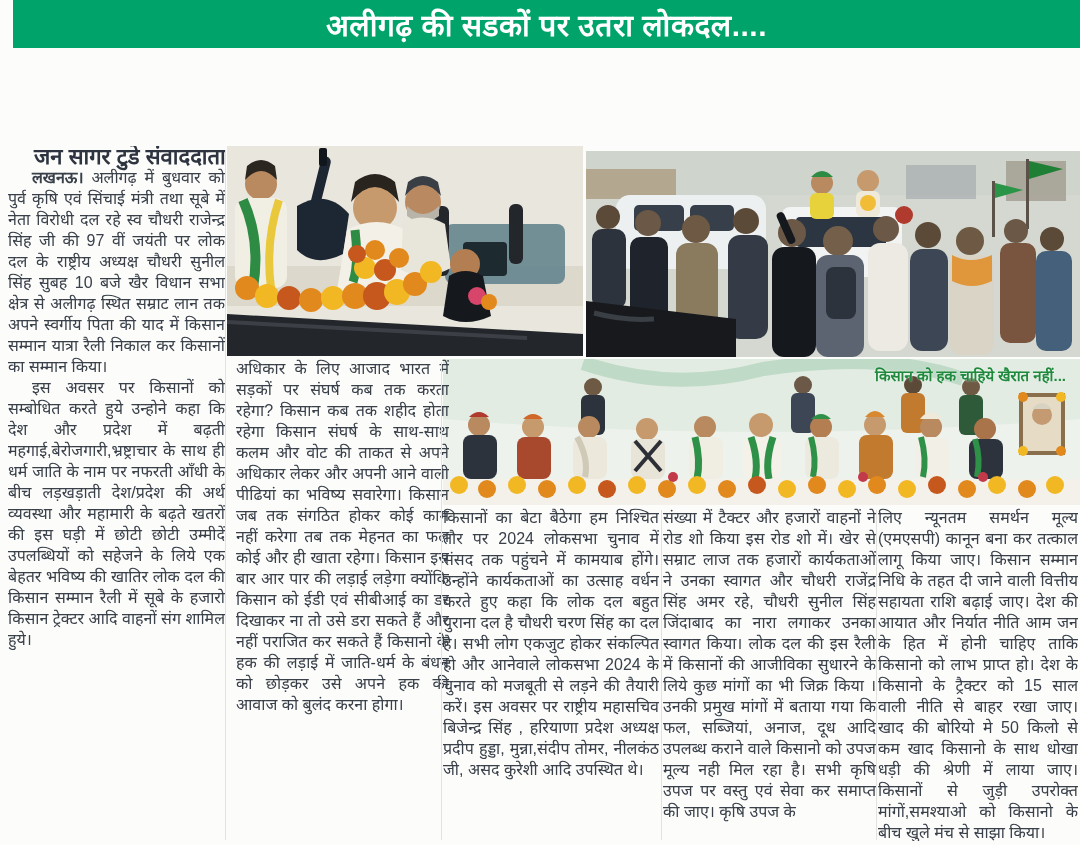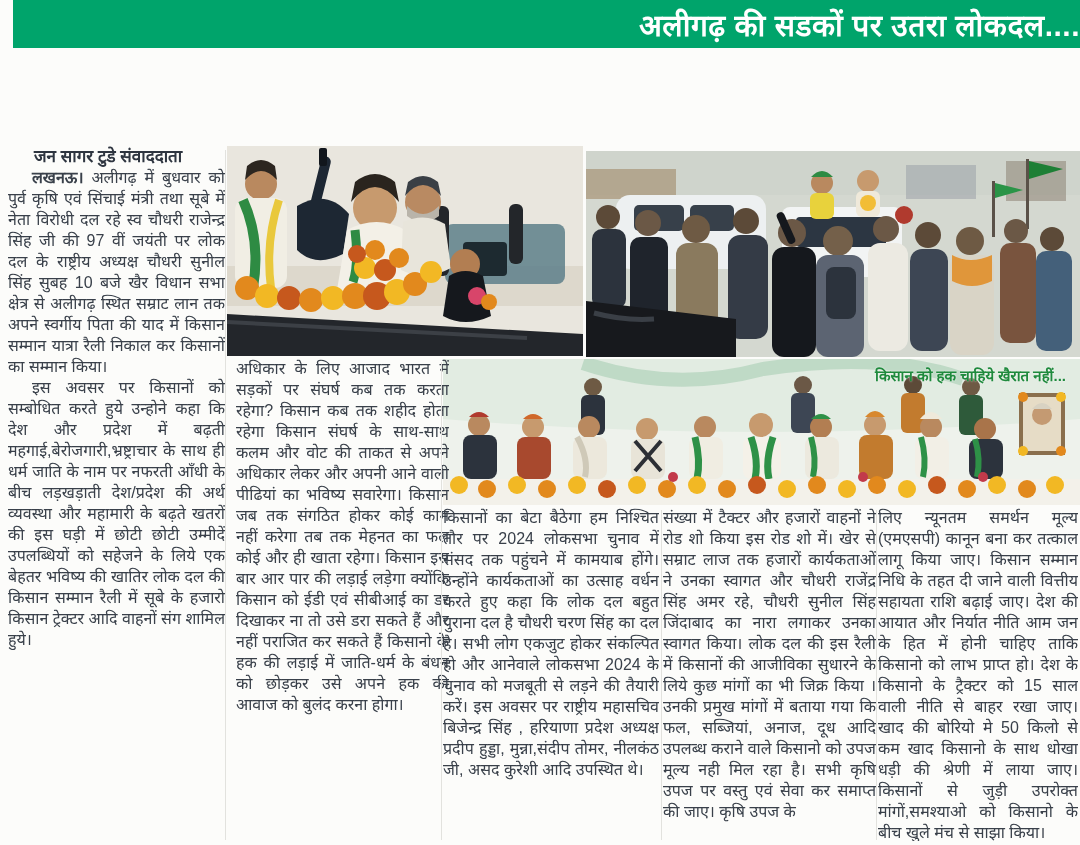--- a/index.html
+++ b/index.html
@@ -5,35 +5,35 @@
   * { margin:0; padding:0; box-sizing:border-box; }
   html,body { width:1080px; height:845px; background:#ffffff; }
   body { font-family:"Liberation Sans", sans-serif; }
   .page { position:relative; width:1080px; height:845px; background:#fcfcfa; overflow:hidden; }
 
   
   .top-strip { position:absolute; left:230px; top:0; width:146px; height:5px; background:#161616; }
 
   
   .kicker { position:absolute; left:13px; top:0; width:1067px; height:48px;
-            background:#00A46B; display:flex; align-items:center; justify-content:flex-end; }
+            background:#00A46B; display:flex; align-items:center; justify-content:center; }
   .kicker span { color:#ffffff; font-size:30px; font-weight:700; letter-spacing:0.5px; white-space:nowrap; }
 
   
   .headline { position:absolute; left:6px; top:52px; width:1068px; height:88px;
               display:flex; align-items:center; justify-content:center; }
   .headline span { color:#0d0d0d; font-size:45px; font-weight:800; white-space:nowrap;
                    transform:scaleY(1.12); letter-spacing:-1px; }
 
   
   .col { position:absolute; color:#39404a; font-size:16px; line-height:21px;
          text-align:justify; overflow:hidden; }
   .col p { text-indent:24px; }
   .col p.cont { text-indent:0; }
-  .byline { font-weight:700; color:#2e3540; font-size:17px; padding-left:26px; white-space:nowrap; }
+  .byline { font-weight:700; color:#2e3540; font-size:22px; padding-left:26px; white-space:nowrap; }
   .lead-in { font-weight:700; }
 
   .col1 { left:8px;   top:146px; width:217px; height:694px; }
   .col2 { left:236px; top:358px; width:213px; height:482px; }
   .col3 { left:443px; top:507px; width:216px; height:334px; }
   .col4 { left:663px; top:507px; width:213px; height:334px; }
   .col5 { left:878px; top:507px; width:200px; height:334px; }
 
   .vrule { position:absolute; width:1px; background:#e2e2de; }
 

